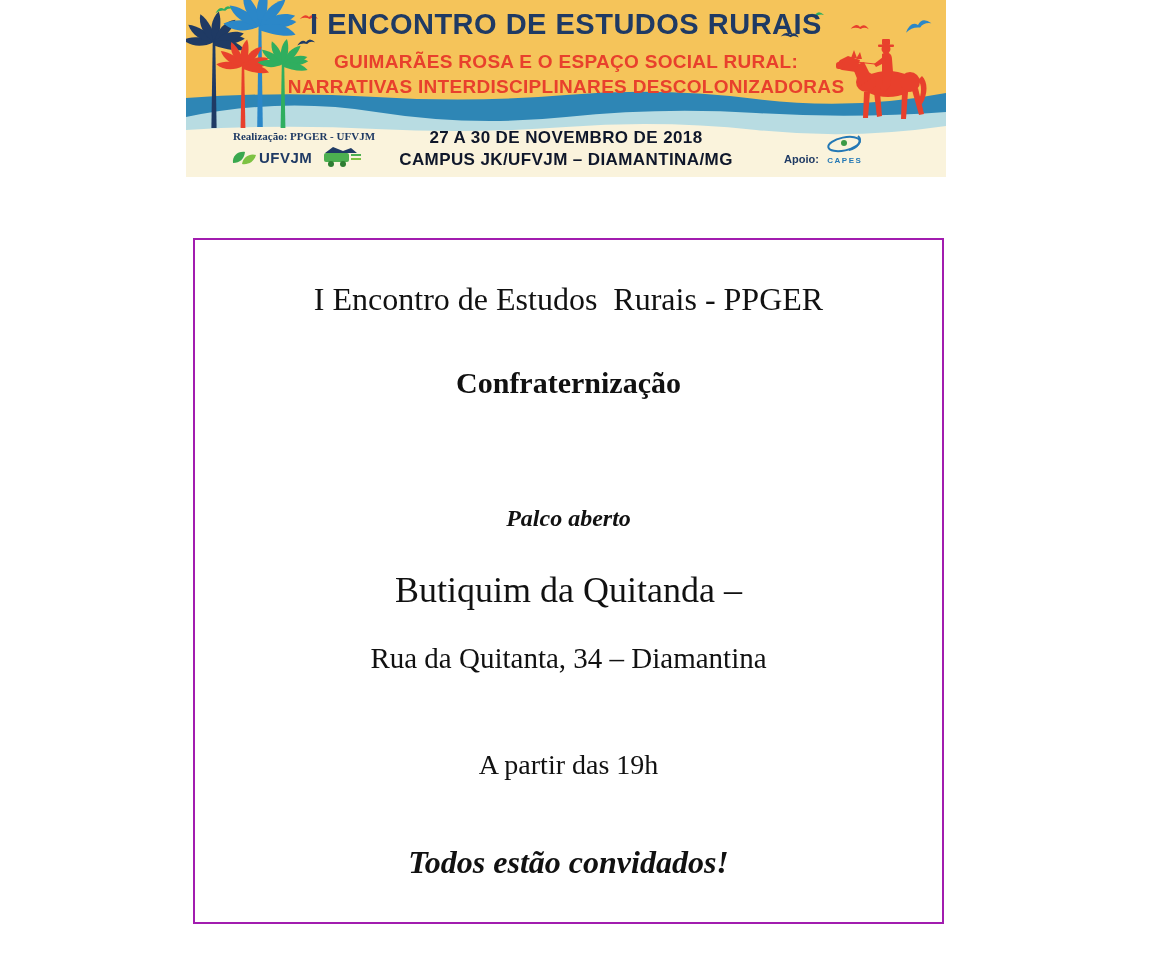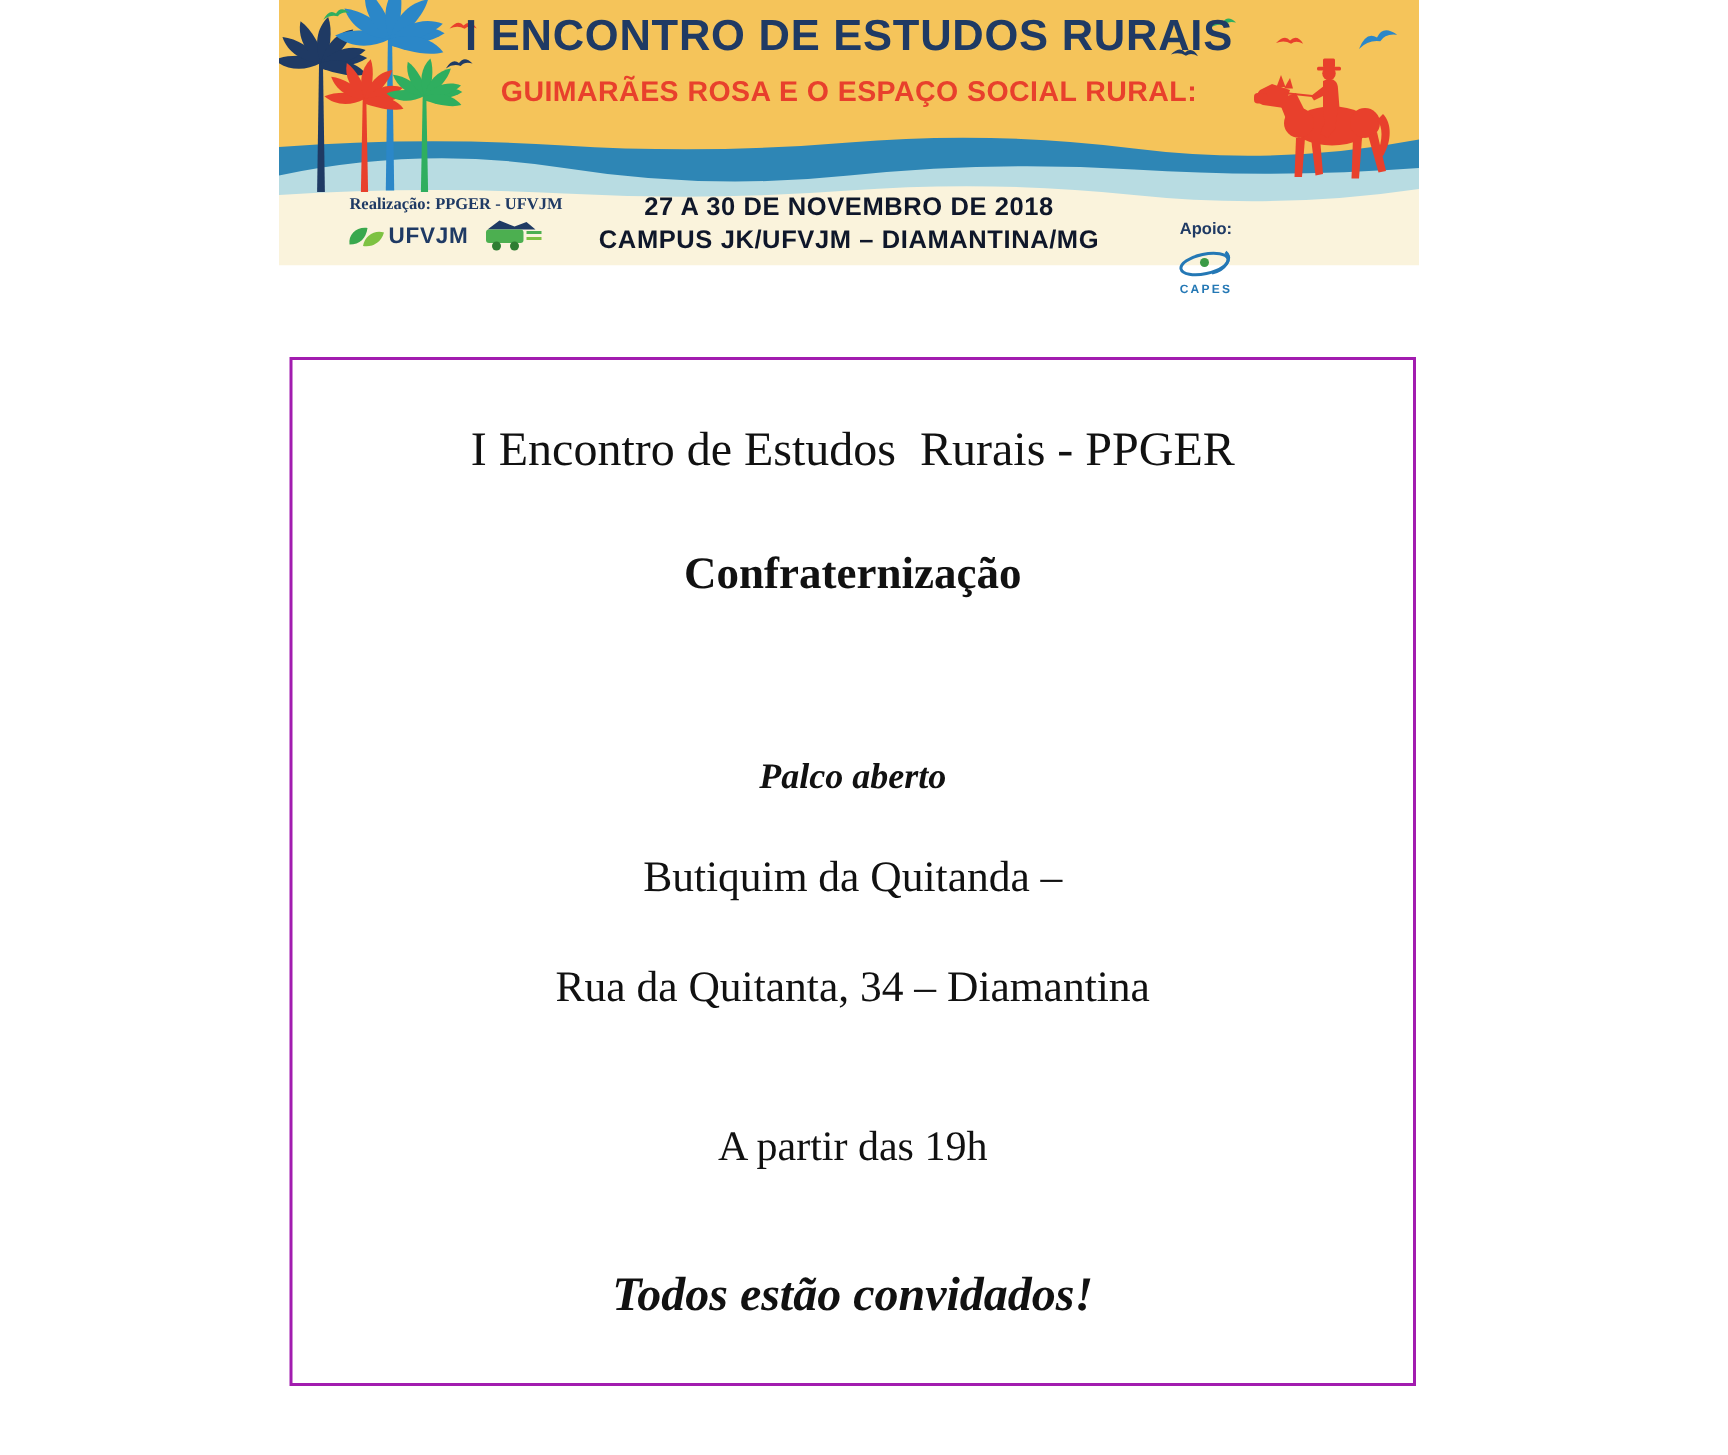--- a/index.html
+++ b/index.html
@@ -14,34 +14,34 @@
   .banner-sub{font-size:19px;font-weight:800;color:#E8402C;letter-spacing:.3px;}
   .sub1{top:51px;}
   .sub2{top:76px;}
   .date-line{font-size:17px;font-weight:800;color:#0f172a;letter-spacing:.4px;}
   .date1{top:128px;}
   .date2{top:150px;}
   .realizacao{position:absolute;left:28px;top:130px;width:180px;text-align:center;
               font-size:11px;font-weight:700;color:#1F3A64;font-family:Liberation Serif, serif;}
   .logo-row{position:absolute;left:46px;top:145px;display:flex;align-items:center;gap:10px;}
   .ufvjm-word{font-size:15px;font-weight:700;color:#1F3A64;letter-spacing:.5px;}
-  .apoio-block{position:absolute;left:598px;top:133px;display:flex;align-items:center;gap:6px;flex-direction:column;}
+  .apoio-block{position:absolute;left:598px;top:133px;display:flex;align-items:flex-end;gap:6px;}
   .apoio-label{font-size:11px;font-weight:700;color:#1F3A64;margin-top:14px;}
   .capes{display:flex;flex-direction:column;align-items:center;}
   .capes-word{font-size:8px;font-weight:800;color:#2478B5;letter-spacing:1.5px;margin-top:1px;}
 
   
   .invite-box{position:absolute;left:193px;top:238px;width:747px;height:682px;
               border:2px solid #a21caf;background:#ffffff;
               font-family:"Liberation Serif","DejaVu Serif",serif;color:#111;}
   .invite-line{position:absolute;left:0;width:100%;text-align:center;}
   .l-title{top:41px;font-size:32px;white-space:pre;}
   .l-event{top:126px;font-size:30px;font-weight:bold;}
   .l-stage{top:243px;font-size:24px;font-weight:bold;font-style:italic;margin-top:22px;}
-  .l-venue{top:329px;font-size:29px;text-align:center;}
+  .l-venue{top:329px;font-size:36px;text-align:center;}
   .l-address{top:402px;font-size:29px;}
   .l-time{top:509px;font-size:28px;}
   .l-closing{top:604px;font-size:32px;font-weight:bold;font-style:italic;}
 </style>
 </head>
 <body>
 
 <div class="page">
 
   <div class="banner">
@@ -125,20 +125,21 @@
         <rect x="48" y="2.5" width="16" height="2.5" rx="1"></rect>
         <rect x="52" y="-3" width="8" height="6" rx="1"></rect>
         <path d="M53,15 L44,22 L46,25 L56,20 Z"></path>
         <path d="M52,30 L62,30 L60,44 L55,50 L50,47 L53,40 Z"></path>
         <path d="M45,22 L26,20" stroke="#E8402C" stroke-width="1.2" fill="none"></path>
       </g>
     </svg>
 
     <div class="banner-text banner-title">I ENCONTRO DE ESTUDOS RURAIS</div>
     <div class="banner-text banner-sub sub1">GUIMARÃES ROSA E O ESPAÇO SOCIAL RURAL:</div>
+    <div class="banner-text banner-sub sub2">NARRATIVAS INTERDISCIPLINARES DESCOLONIZADORAS</div>
     <div class="banner-text date-line date1">27 A 30 DE NOVEMBRO DE 2018</div>
     <div class="banner-text date-line date2">CAMPUS JK/UFVJM – DIAMANTINA/MG</div>
 
     <div class="realizacao">Realização: PPGER - UFVJM</div>
 
     <div class="logo-row">
       <span style="display:flex;align-items:center;gap:3px;">
         <svg width="24" height="15" viewBox="0 0 24 15">
           <path d="M1,13 C0,6 6,1 13,2 C12,9 8,13 1,13 Z" fill="#39A84E"></path>
           <path d="M10,14 C11,7 18,3 24,5 C22,12 16,15 10,14 Z" fill="#7DC242"></path>

